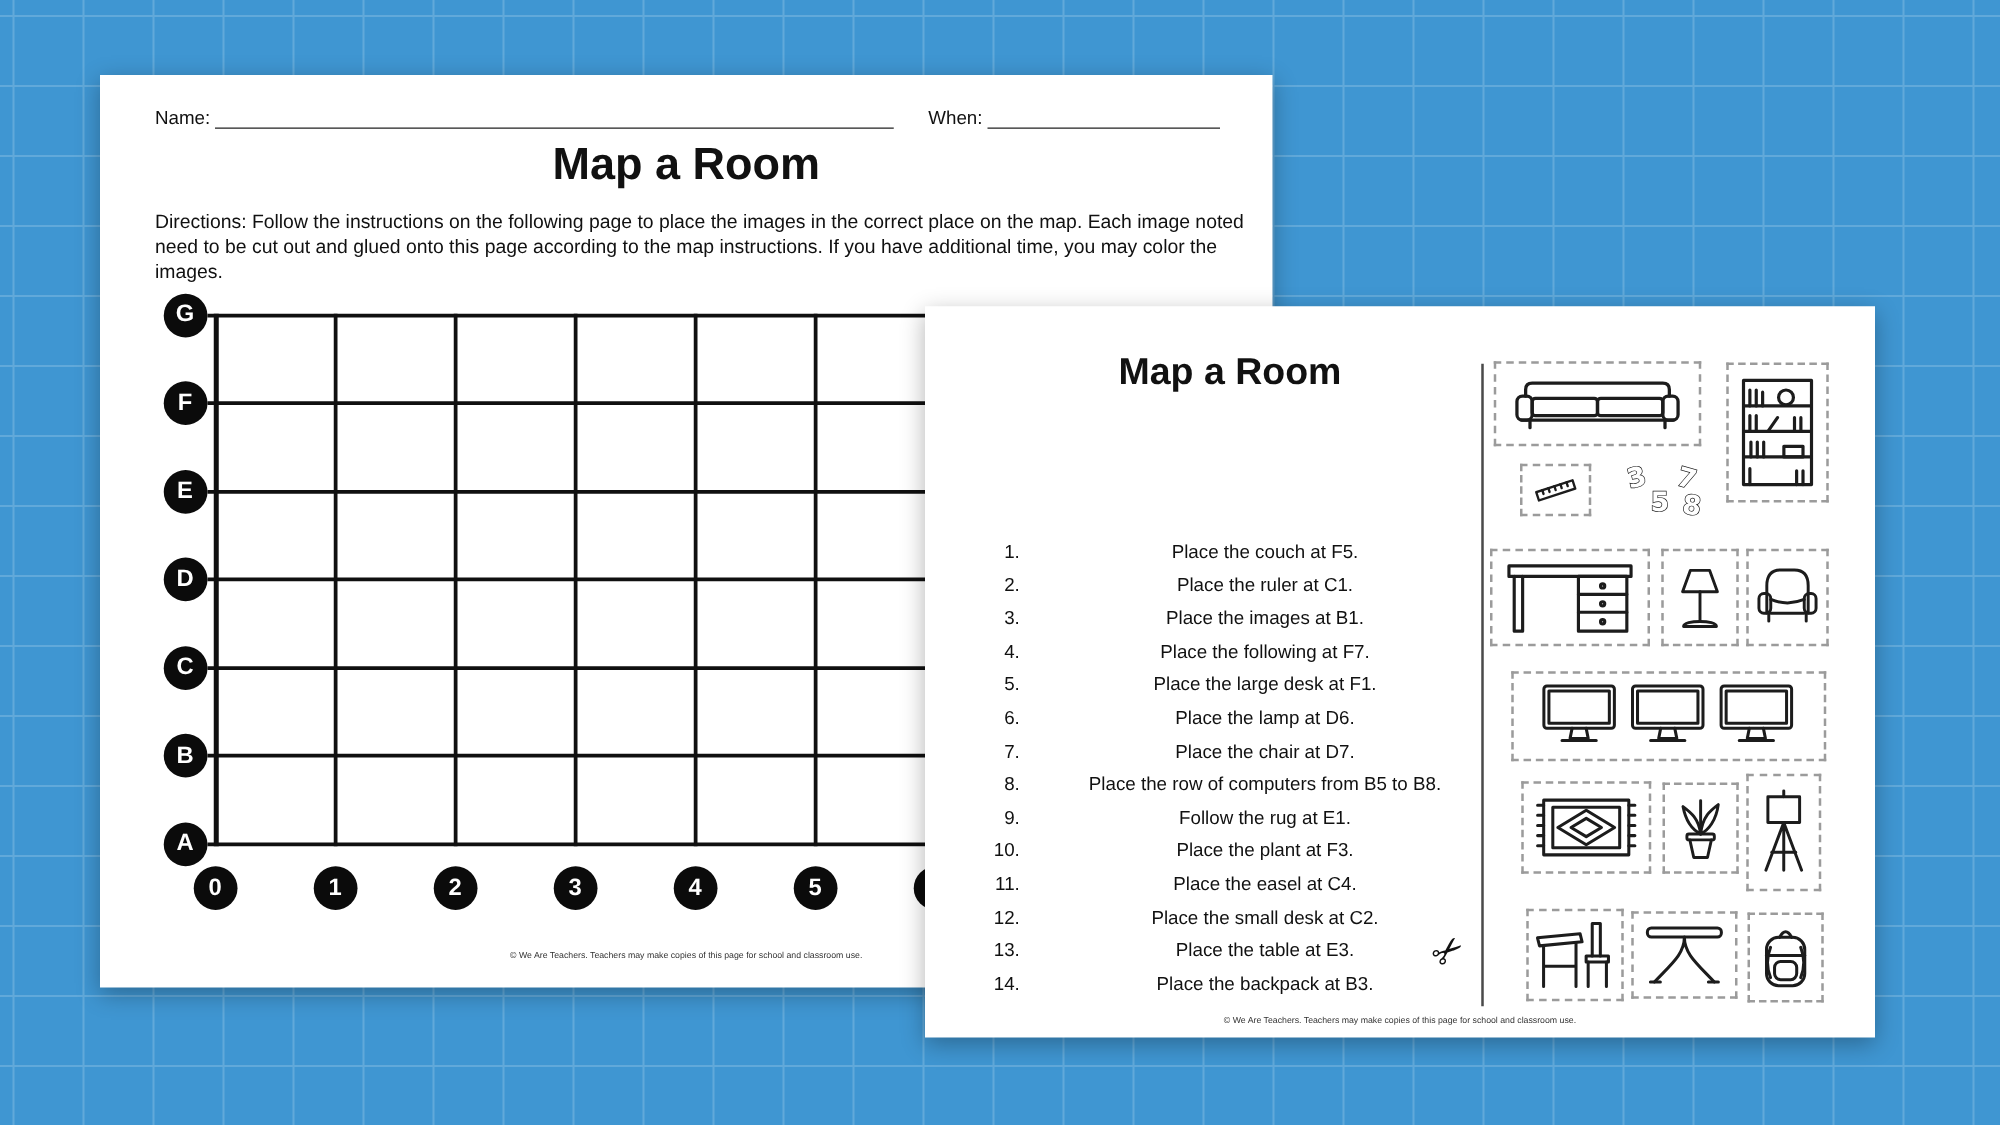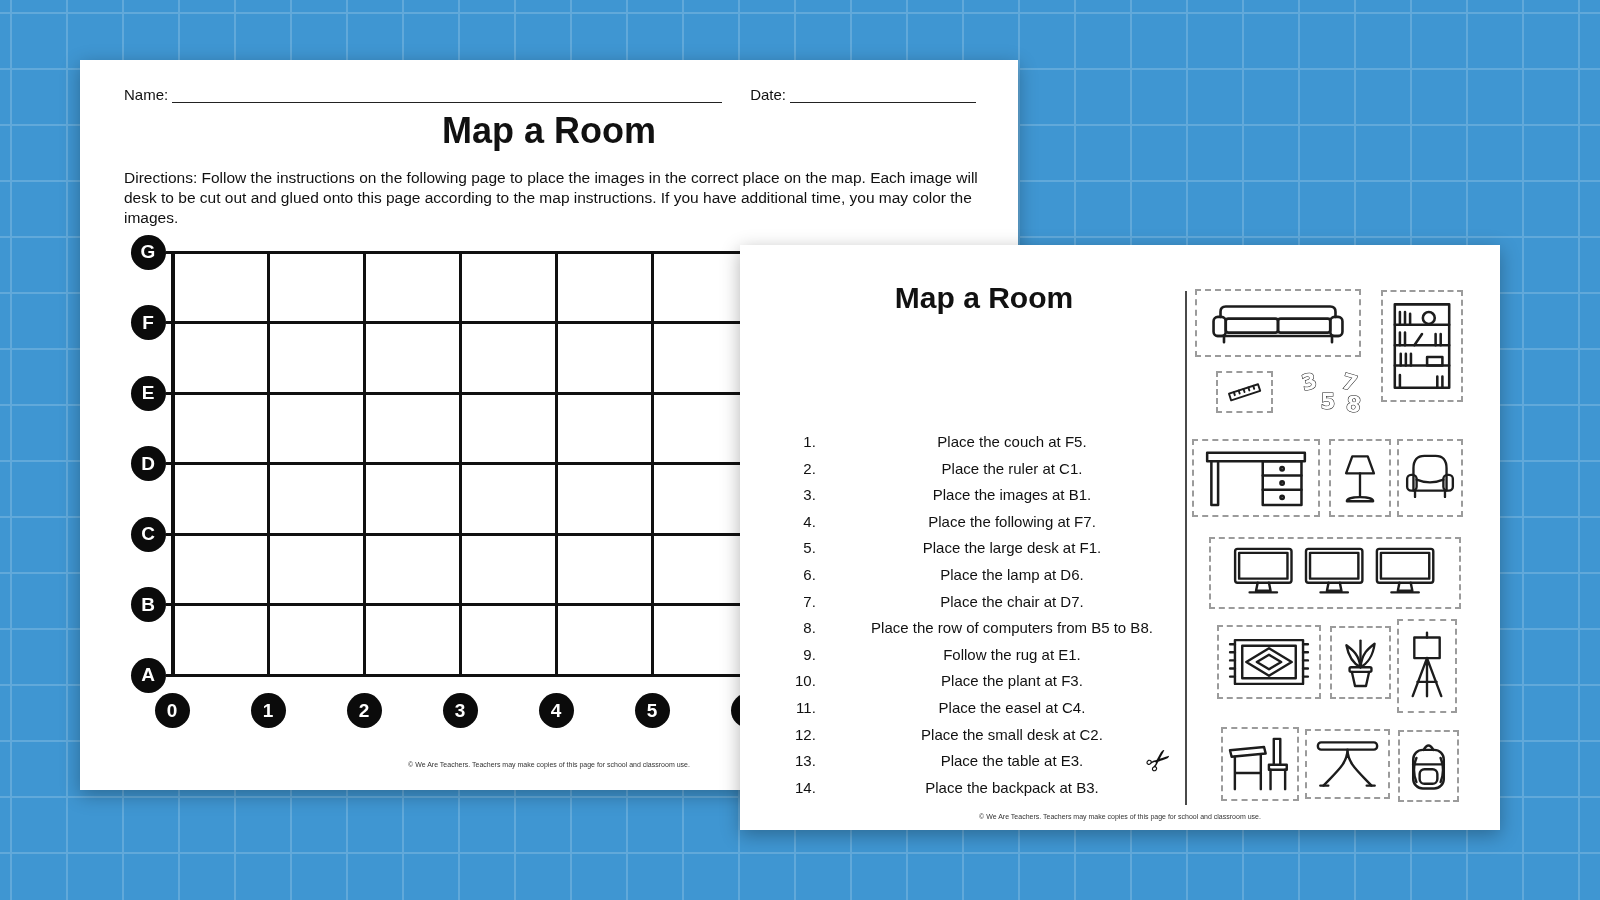--- a/index.html
+++ b/index.html
@@ -50,25 +50,25 @@
 </style>
 </head>
 <body>
 
 <div class="stage" style="--bg: #3f96d2; --gl: #61a9da;">
 
   <div class="page back">
     <div class="nameline">
       <span>Name:</span>
       <div class="rule name-rule"></div>
-      <span>Date:</span>
+      <span>When:</span>
       <div class="rule date-rule"></div>
     </div>
     <div class="big-title">Map a Room</div>
-    <div class="directions">Directions: Follow the instructions on the following page to place the images in the correct place on the map. Each image will desk to be cut out and glued onto this page according to the map instructions. If you have additional time, you may color the images.</div>
+    <div class="directions">Directions: Follow the instructions on the following page to place the images in the correct place on the map. Each image noted need to be cut out and glued onto this page according to the map instructions. If you have additional time, you may color the images.</div>
     <div class="gridhost">
         <div class="grid-line" style="left: 86px; top: 190.5px; width: 788px; height: 3px;"></div>
         <div class="grid-circle" style="left: 50.5px; top: 174.5px;">G</div>
         <div class="grid-line" style="left: 86px; top: 261px; width: 788px; height: 3px;"></div>
         <div class="grid-circle" style="left: 50.5px; top: 245px;">F</div>
         <div class="grid-line" style="left: 86px; top: 331.5px; width: 788px; height: 3px;"></div>
         <div class="grid-circle" style="left: 50.5px; top: 315.5px;">E</div>
         <div class="grid-line" style="left: 86px; top: 402px; width: 788px; height: 3px;"></div>
         <div class="grid-circle" style="left: 50.5px; top: 386px;">D</div>
         <div class="grid-line" style="left: 86px; top: 472.5px; width: 788px; height: 3px;"></div>

